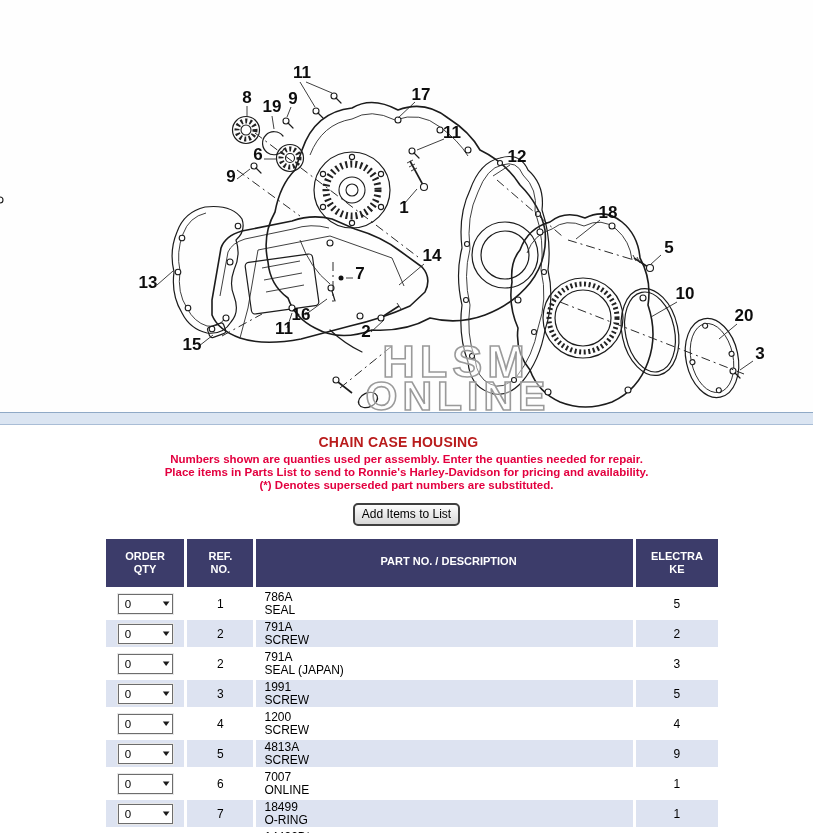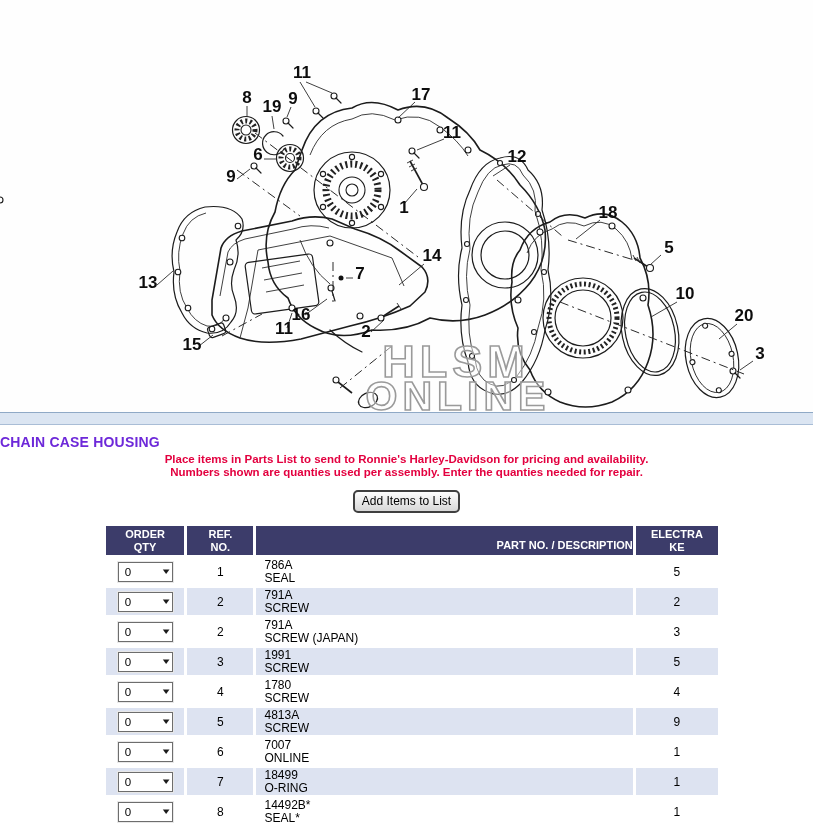--- a/index.html
+++ b/index.html
@@ -25,43 +25,43 @@
   .wm{font-family:"Liberation Sans",sans-serif;font-weight:bold;fill:#ffffff;fill-opacity:0.45;
       stroke:#9a9a9a;stroke-width:1.6;text-anchor:middle;letter-spacing:5px;}
   .wm1{font-size:45px;}
   .wm2{font-size:41px;}
 
   
   .divider{width:813px;height:11px;background:#dbe5f2;
     border-top:1px solid #8fa9c6;border-bottom:1px solid #a9bdd6;}
 
   
-  .title{margin:9px 16px 3px 0;text-align:left;font-size:14px;font-weight:bold;
-    color:#6d28d9;letter-spacing:0.2px;}
+  .title{margin:9px 16px 3px 0;text-align:center;font-size:14px;font-weight:bold;
+    color:#b91c1c;letter-spacing:0.2px;}
   .notice{text-align:center;font-size:11.5px;font-weight:bold;line-height:13px;color:#e3003f;}
   .btn-row{text-align:center;margin:11px 0 0 0;}
   .add-btn{
     font-family:"Liberation Sans",sans-serif;font-size:12px;color:#000;
     background:linear-gradient(#fdfdfd,#d7d7d7);
     border:2px solid #3f3f3f;border-radius:5px;padding:2px 7px 3px 7px;cursor:pointer;
   }
 
   
   table.parts{
     margin:10px 0 0 103px;width:618px;table-layout:fixed;
     border-collapse:separate;border-spacing:3px;background:#fff;
     font-size:12px;color:#000;
   }
   .parts col.c1{width:78px;} .parts col.c2{width:66px;}
   .parts col.c3{width:375px;} .parts col.c4{width:82px;}
   .parts th{
     background:#3c3c6a;color:#fff;font-size:11px;font-weight:bold;line-height:13px;
-    padding:1px 2px;text-align:center;vertical-align:middle;height:26px;
+    padding:11px 2px;text-align:center;vertical-align:middle;height:26px;
   }
-  .parts th.left{text-align:right;vertical-align:bottom;padding:0 0 3px 8px;}
+  .parts th.left{text-align:center;vertical-align:bottom;padding:0 0 19px 8px;}
   .parts td{height:27px;padding:0;vertical-align:middle;background:#fff;}
   .parts tbody tr:nth-child(even) td{background:#dde3f1;}
   td.c-ref,td.c-count{text-align:center;}
   td.c-qty{text-align:center;}
   td.c-part{padding-left:8px;}
   td.c-part .pn,td.c-part .ds{line-height:13px;}
 
   
   .sel{
     display:inline-flex;align-items:center;justify-content:space-between;
@@ -278,22 +278,23 @@
 
       <text class="wm wm1" x="456" y="377">HLSM</text>
       <text class="wm wm2" x="458" y="410">ONLINE</text>
     </svg>
   </div>
 
   <div class="divider"></div>
 
   <div class="title">CHAIN CASE HOUSING</div>
   <div class="notice">
+    <div>Numbers shown are quanties used per assembly. Enter the quanties needed for repair.</div>
     <div>Place items in Parts List to send to Ronnie's Harley-Davidson for pricing and availability.</div>
-    <div>Numbers shown are quanties used per assembly. Enter the quanties needed for repair.</div>
+    <div>(*)  Denotes superseded part numbers are substituted.</div>
   </div>
 
   <div class="btn-row">
     <button class="add-btn">Add Items to List</button>
   </div>
 
   <table class="parts">
     <colgroup>
         <col class="c1">
         <col class="c2">
@@ -353,21 +354,21 @@
   <tr class="part-row">
     <td class="c-qty">
       <span class="sel">
         <span class="sel-val">0</span>
         <span class="sel-arrow">▾</span>
       </span>
     </td>
     <td class="c-ref">2</td>
     <td class="c-part">
       <div class="pn">791A</div>
-      <div class="ds">SCREW (JAPAN)</div>
+      <div class="ds">SEAL (JAPAN)</div>
     </td>
     <td class="c-count">3</td>
   </tr>
 
   <tr class="part-row">
     <td class="c-qty">
       <span class="sel">
         <span class="sel-val">0</span>
         <span class="sel-arrow">▾</span>
       </span>
@@ -382,21 +383,21 @@
 
   <tr class="part-row">
     <td class="c-qty">
       <span class="sel">
         <span class="sel-val">0</span>
         <span class="sel-arrow">▾</span>
       </span>
     </td>
     <td class="c-ref">4</td>
     <td class="c-part">
-      <div class="pn">1780</div>
+      <div class="pn">1200</div>
       <div class="ds">SCREW</div>
     </td>
     <td class="c-count">4</td>
   </tr>
 
   <tr class="part-row">
     <td class="c-qty">
       <span class="sel">
         <span class="sel-val">0</span>
         <span class="sel-arrow">▾</span>

